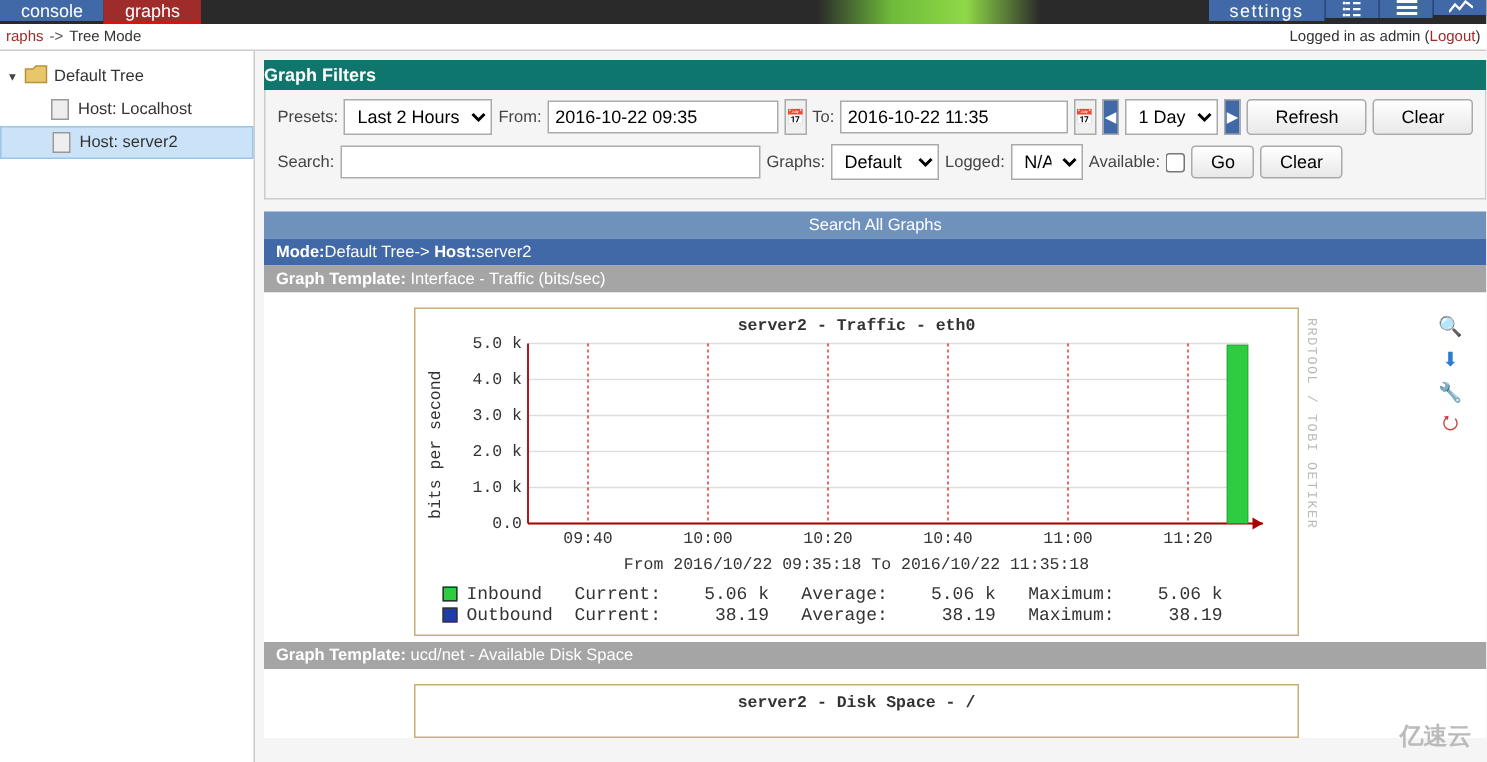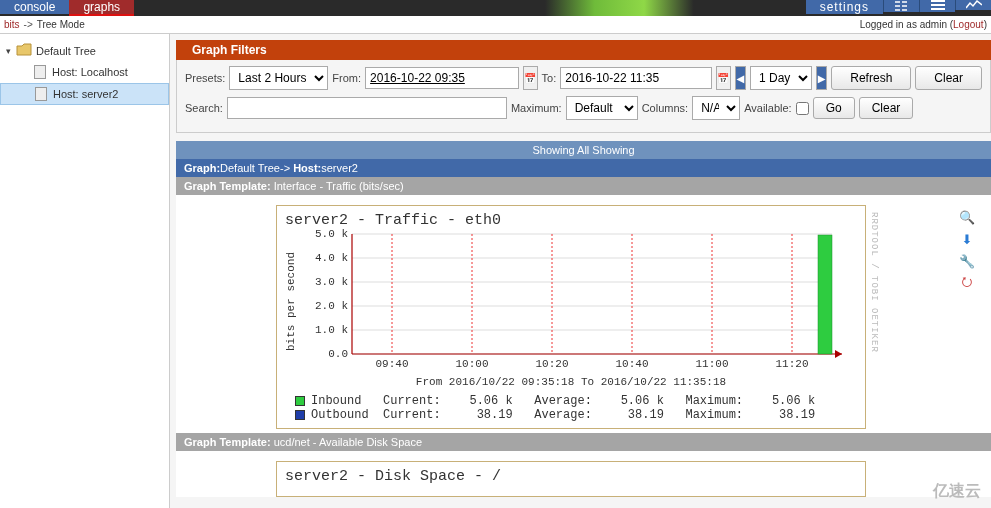--- a/index.html
+++ b/index.html
@@ -19,34 +19,34 @@
 .breadcrumb .logout { color: #a02b2b; cursor: pointer; }
 .main { display: flex; height: calc(508px - 16px - 18px); }
 .sidebar { width: 170px; background: #fff; border-right: 1px solid #ccc; padding-top: 6px; }
 .tree-row { display: flex; align-items: center; padding: 3px 4px 3px 6px; cursor: pointer; }
 .tree-row .caret { width: 10px; color: #444; font-size: 9px; }
 .tree-row .folder { margin-right: 4px; }
 .tree-child { padding-left: 34px; display: flex; align-items: center; padding-top: 4px; padding-bottom: 4px; cursor: pointer; }
 .tree-child.selected { background: #cbe3f8; border: 1px solid #9bc5e8; padding-top:3px; padding-bottom:3px; }
 .page-icon { width: 12px; height: 14px; background: #eee; border: 1px solid #999; margin-right: 6px; }
 .content { flex: 1; padding: 6px 0 0 6px; overflow: hidden; }
-.titlebar { background: #c2410c; color: #fff; font-weight: bold; padding: 3px 16px; font-size: 12px; }
+.titlebar { background: #0f766e; color: #fff; font-weight: bold; padding: 3px 0; font-size: 12px; }
 .filters { background: #f5f5f5; border: 1px solid #ccc; border-top: none; padding: 6px 8px; }
 .frow { display: flex; align-items: center; gap: 4px; margin-bottom: 6px; flex-wrap: nowrap; }
 .lbl { font-size: 11px; color: #444; }
 input[type=text], select { border: 1px solid #aaa; padding: 3px 4px; font-size: 12px; background: #fff; }
 .btn { background: linear-gradient(#fff,#e8e8e8); border: 1px solid #aaa; border-radius: 3px; padding: 4px 18px; font-size: 12px; cursor: pointer; }
 .btn.sm { padding: 3px 12px; }
 .sq { width: 20px; height: 24px; border:1px solid #aaa; background:#f0f0f0; display:flex; align-items:center; justify-content:center; cursor:pointer; font-size:10px; }
 .banner-sub { background: #6f92bd; color: #fff; text-align: center; padding: 3px 0; font-size: 11px; }
 .banner-tree { background: #4169a8; color: #fff; padding: 3px 8px; font-size: 11px; }
 .banner-tpl { background: #a5a5a5; color: #fff; padding: 3px 8px; font-size: 11px; }
 .graph-area { background: #fff; padding: 10px 10px 4px 100px; position: relative; }
 .graph-frame { border: 1px solid #c8b078; width: 590px; position: relative; padding: 6px 8px 6px 8px; }
-.graph-title { text-align: left; font-family: "Courier New", monospace; font-size: 15px; }
+.graph-title { text-align: center; font-family: "Courier New", monospace; font-size: 11px; font-weight: bold; }
 .chart-holder { display: flex; }
 .ylabel { writing-mode: vertical-rl; transform: rotate(180deg); font-family: "Courier New", monospace; font-size: 11px; text-align: center; }
 .chart-svg { flex: 1; }
 .subcap { text-align: center; font-family: "Courier New", monospace; font-size: 11px; margin: 2px 0 6px 0; }
 .legend { font-family: "Courier New", monospace; font-size: 12px; white-space: pre; padding-left: 10px; }
 .legend .sw { display:inline-block; width:10px; height:10px; border:1px solid #333; vertical-align:middle; margin-right:6px; }
 .rrd { position:absolute; right:-14px; top:6px; writing-mode:vertical-rl; font-family:"Courier New",monospace; font-size:9px; color:#bbb; letter-spacing:1px; }
 .side-icons { position:absolute; right:16px; top:14px; display:flex; flex-direction:column; gap:6px; }
 .side-icons div { width:16px; height:16px; cursor:pointer; display:flex; align-items:center; justify-content:center; font-size:13px; }
 .watermark { position:fixed; right:10px; bottom:6px; color:#bbb; font-size:16px; font-weight:bold; pointer-events:none; }
@@ -74,21 +74,21 @@
       </svg>
   </div>
   <div class="icon-btn">
     <svg width="16" height="10" viewBox="0 0 16 10">
         <polyline points="0,8 4,3 7,6 11,1 16,5" fill="none" stroke="#fff" stroke-width="1.5"></polyline>
       </svg>
   </div>
 </div>
 
 <div class="breadcrumb">
-  <span class="bc-left">bits</span>
+  <span class="bc-left">raphs</span>
   <span class="bc-sep">-&gt;</span>
   <span>Tree Mode</span>
   <span class="bc-right">
     <span>Logged in as </span><span>admin</span>
     (<span class="logout">Logout</span>)
   </span>
 </div>
 
 <div class="main">
 
@@ -112,49 +112,49 @@
     </div>
   </div>
 
   <div class="content">
     <div class="titlebar">Graph Filters</div>
     <div class="filters">
       <div class="frow">
         <span class="lbl">Presets:</span>
         <select style="width:120px"><option>Last 2 Hours</option></select>
         <span class="lbl">From:</span>
-        <input type="text" style="width: 154px; text-decoration: underline;" value="2016-10-22 09:35">
+        <input type="text" style="width: 154px;" value="2016-10-22 09:35">
         <span class="sq">📅</span>
         <span class="lbl">To:</span>
         <input type="text" style="width: 152px;" value="2016-10-22 11:35">
         <span class="sq">📅</span>
         <span class="sq" style="background:#4169a8;color:#fff">◀</span>
         <select style="width:78px"><option>1 Day</option></select>
         <span class="sq" style="background:#4169a8;color:#fff">▶</span>
         <button class="btn">Refresh</button>
         <button class="btn">Clear</button>
       </div>
       <div class="frow">
         <span class="lbl">Search:</span>
         <input type="text" style="width: 280px;" value="">
-        <span class="lbl">Maximum:</span>
+        <span class="lbl">Graphs:</span>
         <select style="width:72px"><option>Default</option></select>
-        <span class="lbl">Columns:</span>
+        <span class="lbl">Logged:</span>
         <select style="width:48px"><option>N/A</option></select>
         <span class="lbl">Available:</span>
         <input type="checkbox" style="">
         <button class="btn sm">Go</button>
         <button class="btn sm">Clear</button>
       </div>
     </div>
 
     <div style="height:8px"></div>
-    <div class="banner-sub">Showing All Showing</div>
+    <div class="banner-sub">Search All Graphs</div>
     <div class="banner-tree">
-      <b>Graph:</b><span>Default Tree</span><span>-&gt; </span><b>Host:</b><span>server2</span>
+      <b>Mode:</b><span>Default Tree</span><span>-&gt; </span><b>Host:</b><span>server2</span>
     </div>
     <div class="banner-tpl">
       <b>Graph Template: </b><span>Interface - Traffic (bits/sec)</span>
     </div>
 
     <div class="graph-area">
       <div class="side-icons">
         <div style="color:#2a7bd4">🔍</div>
         <div style="color:#2a7bd4">⬇</div>
         <div style="color:#cc8822">🔧</div>

